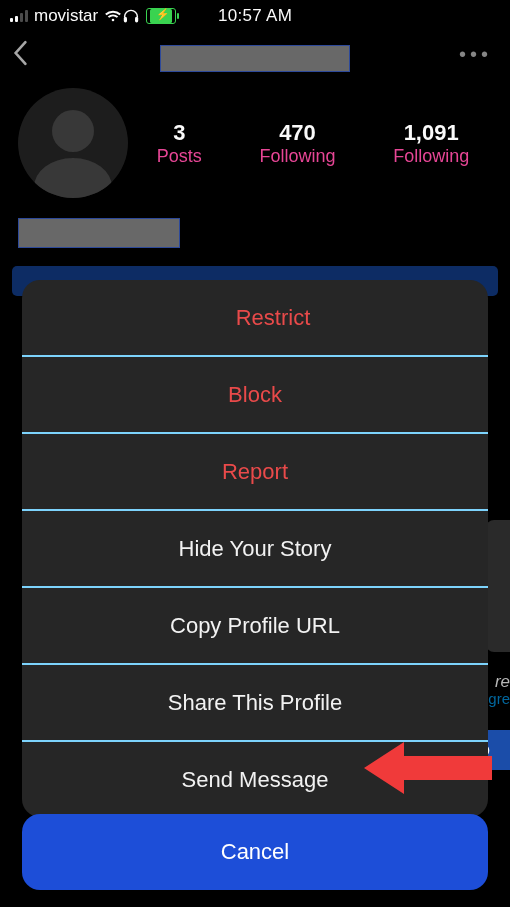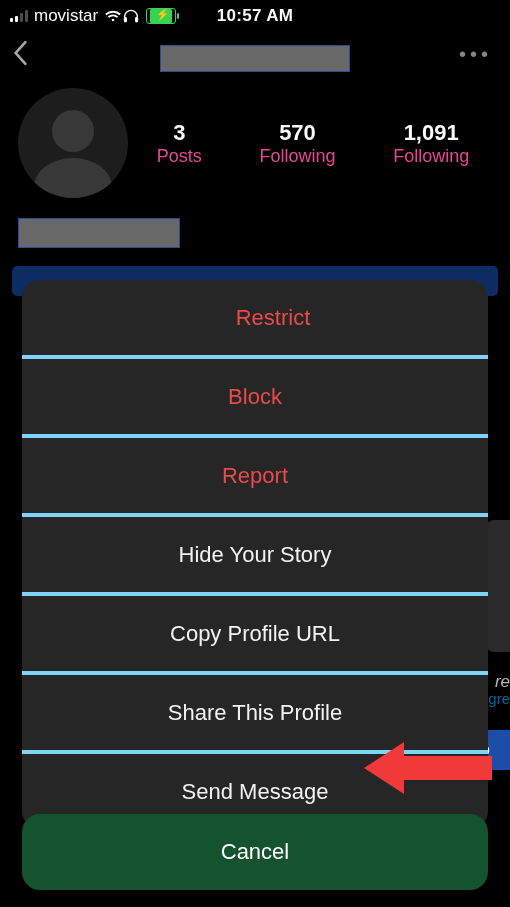--- a/index.html
+++ b/index.html
@@ -18,21 +18,21 @@
   .status-bar {
     height: 28px;
     display: flex;
     justify-content: flex-start;
     align-items: center;
     padding: 2px 10px 0 10px;
     font-size: 17px;
     font-weight: 500;
   }
   .status-left, .status-right { display: flex; align-items: center; gap: 6px; }
-  .status-center { font-weight: 700; letter-spacing: .3px; position:absolute; left:50%; transform:translateX(-50%);}
+  .status-center { font-weight: 400; letter-spacing: .3px; position:absolute; left:50%; transform:translateX(-50%);}
   .signal-bars { display: flex; align-items: flex-end; gap: 2px; height: 12px; }
   .signal-bars span { width: 3px; background: #4d4d4d; border-radius: 1px; }
   .signal-bars span.on { background: #fff; }
   .b1 { height: 4px; } .b2 { height: 6px; } .b3 { height: 9px; } .b4 { height: 12px; }
   .wifi-icon svg, .headphones-icon svg { display:block; }
   .battery-icon {
     width: 28px; height: 14px; border: 1.6px solid #3bd852; border-radius: 3px; position: relative;
     display:flex; align-items:center; justify-content:center;
   }
   .battery-icon::after {
@@ -86,29 +86,29 @@
                 display:flex;align-items:center;justify-content:flex-start;padding-left:6px;font-size:17px;border-radius:4px 0 0 4px;}
 
   
   .sheet-backdrop { position:absolute; inset:0; background:rgba(0,0,0,.02);}
   .sheet {
     position: absolute; left: 22px; right: 22px; top: 280px;
     background: #262626; border-radius: 18px; overflow: hidden;
   }
   .sheet-item {
     height: 75px; display:flex; align-items:center; justify-content:center;
-    font-size: 22px; font-weight:400; border-top:4px solid #7dd3fc;
+    font-size: 22px; font-weight:400; border-top:2px solid #7dd3fc;
     color:#f2f2f2;
   }
   .sheet-item:first-child { border-top:none;padding-left:36px; }
   .sheet-item.danger { color:#e94a4a; }
 
   .cancel-sheet {
     position:absolute; left:22px; right:22px; top: 814px;
-    background:#14532d; border-radius:18px; height:76px;
+    background:#1d4ed8; border-radius:18px; height:76px;
     display:flex; align-items:center; justify-content:center; font-size:22px;
   }
 
   
   .arrow {
     position:absolute; left: 364px; top: 738px; width: 130px; height: 60px;
   }
   .arrow svg { width:100%; height:100%; display:block; }
 
 </style>
@@ -161,21 +161,21 @@
   <div class="avatar">
     <div class="head"></div>
       <div class="body"></div>
   </div>
   <div class="stats">
     <div>
       <div class="count">3</div>
       <div class="label">Posts</div>
     </div>
     <div>
-      <div class="count">570</div>
+      <div class="count">470</div>
       <div class="label">Following</div>
     </div>
     <div>
       <div class="count">1,091</div>
       <div class="label">Following</div>
     </div>
   </div>
 </div>
 <div class="name-redact"></div>
 <div class="follow-bar"></div>

